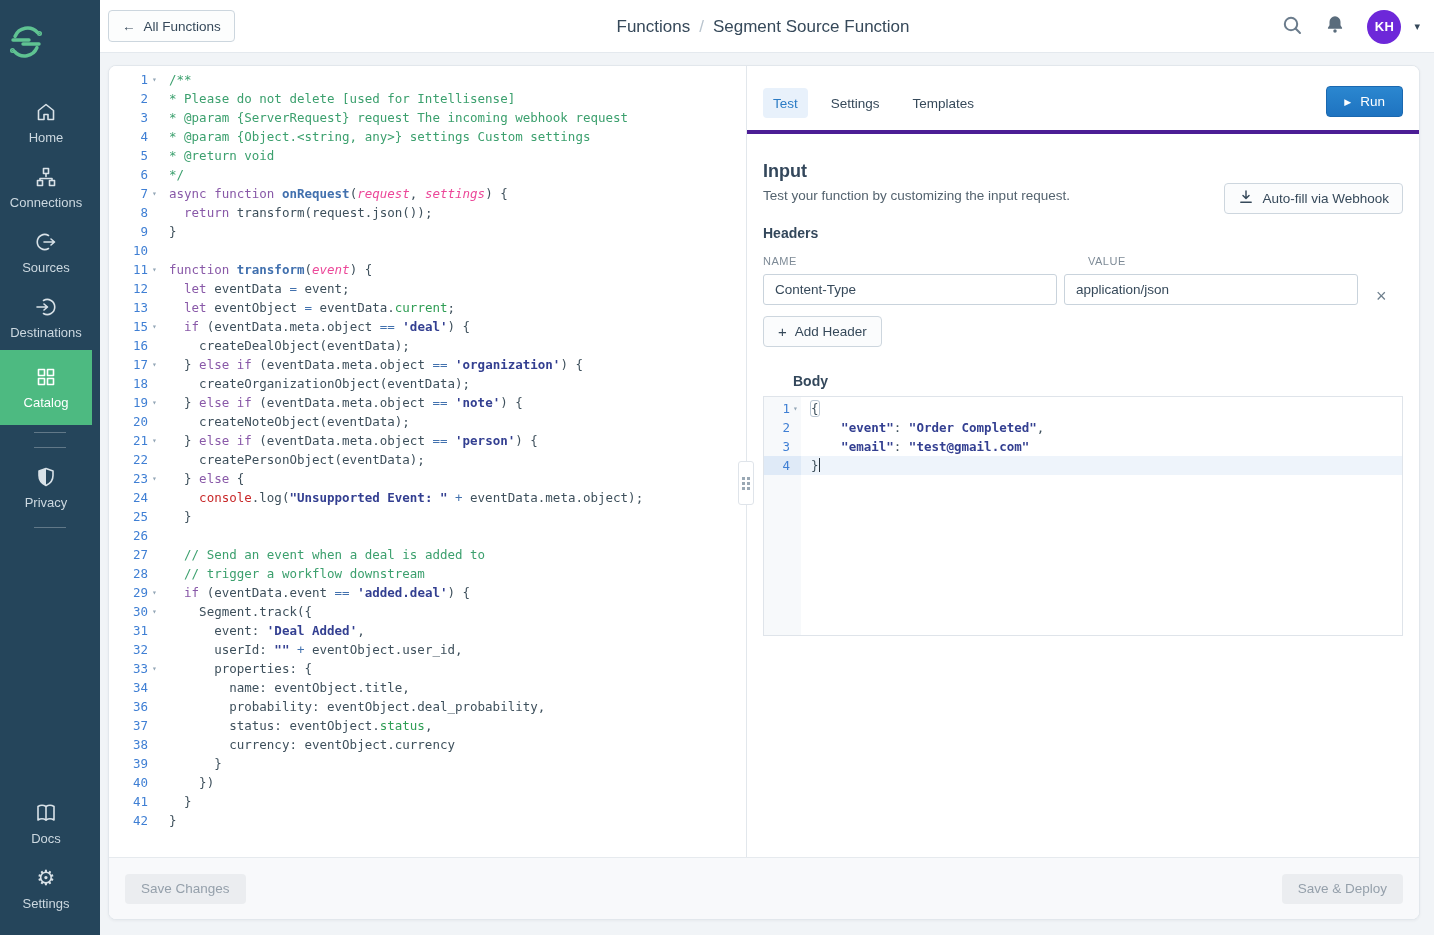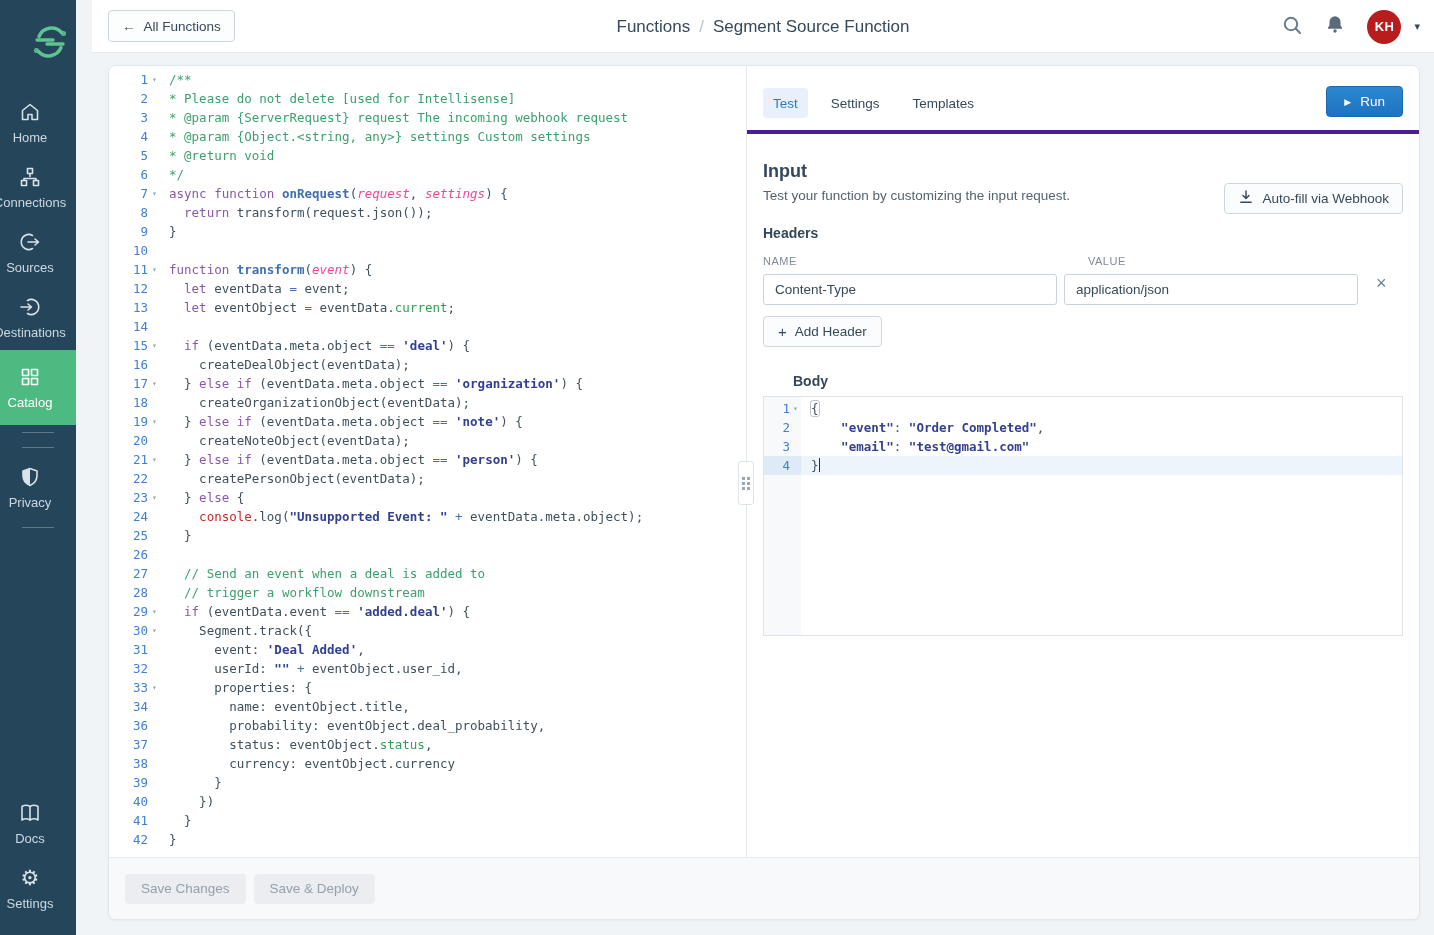--- a/index.html
+++ b/index.html
@@ -4,22 +4,22 @@
 <style>
   * { box-sizing: border-box; margin: 0; padding: 0; }
   html,body { width:1434px; height:935px; }
   body {
     font-family: "Liberation Sans", sans-serif;
     background:#f1f4f7;
     position:relative; overflow:hidden;
     color:#36495a;
   }
   
-  .sidebar { position:absolute; left:0; top:0; width:76px; height:935px;
-    background:#25455B; z-index:20; display:flex; flex-direction:column; align-items:flex-end; }
+  .sidebar { position:absolute; left:0; top:0; width:100px; height:935px;
+    background:#25455B; z-index:20; display:flex; flex-direction:column; align-items:flex-start; }
   .sb-logo { margin:16px 0 22px; width:52px; height:52px; display:flex; align-items:center; justify-content:center; }
   .sb-item { width:92px; padding:9px 0 10px; text-align:center; color:#ccd8e0; font-size:13px; cursor:pointer; }
   .sb-item .sb-ic { height:26px; display:flex; align-items:center; justify-content:center; }
   .sb-item .sb-label { margin-top:5px; display:block; }
   .sb-item.active { background:#4DBA81; color:#ffffff; padding:14px 0 15px; }
   .sb-item.active svg { stroke:#ffffff; }
   .sb-divider { width:32px; height:1px; background:rgba(255,255,255,.28); margin:7px auto; flex:none; }
   .sb-spacer { flex:1; }
   .sb-item svg { stroke:#d9e2e8; fill:none; stroke-width:1.6; stroke-linecap:round; stroke-linejoin:round; }
   .gear-glyph { font-size:21px; color:#d9e2e8; line-height:26px; }
@@ -28,31 +28,31 @@
   .header { position:absolute; left:92px; top:0; right:0; height:53px; background:#ffffff;
     border-bottom:1px solid #e4e9ee; z-index:10; }
   .back-btn { position:absolute; left:16px; top:10px; height:32px; padding:0 13px;
     background:#fcfdfd; border:1px solid #ccd6de; border-radius:4px; font-size:13.5px;
     color:#36495a; display:flex; align-items:center; gap:8px; cursor:pointer; font-family:inherit; }
   .breadcrumb { position:absolute; left:50%; top:0; transform:translateX(-50%); height:53px;
     display:flex; align-items:center; gap:9px; font-size:17px; color:#36495a; white-space:nowrap; }
   .crumb-sep { color:#b9c4ce; }
   .header-right { position:absolute; right:14px; top:0; height:53px; display:flex; align-items:center; gap:21px; }
   .icon-btn { background:none; border:none; cursor:pointer; display:flex; align-items:center; }
-  .avatar { width:34px; height:34px; border-radius:50%; background:#b91c1c; color:#fff;
+  .avatar { width:34px; height:34px; border-radius:50%; background:#6d28d9; color:#fff;
     font-size:13px; font-weight:bold; display:flex; align-items:center; justify-content:center; letter-spacing:.3px; }
   .avatar-caret { font-size:11px; color:#36495a; margin-left:-8px; cursor:pointer; }
 
   
   .card { position:absolute; left:108px; top:65px; width:1312px; height:855px; background:#fff;
     border:1px solid #e2e7ec; border-radius:8px; box-shadow:0 1px 3px rgba(30,45,60,.05);
     display:flex; flex-direction:column; overflow:hidden; }
   .card-main { flex:1; display:flex; min-height:0; position:relative; }
   .card-footer { height:62px; flex:none; border-top:1px solid #e6eaee; background:#f8f9fb;
-    display:flex; align-items:center; justify-content:flex-start; gap:8px; padding:0 16px; }
+    display:flex; align-items:center; justify-content:space-between; gap:8px; padding:0 16px; }
   .footer-btn { height:30px; padding:0 16px; background:#ebedf0; border:none; border-radius:4px;
     color:#95a0ab; font-size:13.5px; cursor:pointer; font-family:inherit; }
 
   
   .code-pane { width:637px; flex:none; padding-top:4px; overflow:hidden; background:#fff; }
   .code-line { display:flex; height:19px; line-height:19px;
     font-family:"DejaVu Sans Mono", monospace; font-size:12.5px; white-space:pre; }
   .gutter { flex:none; display:flex; align-items:center; color:#3F7FD4; }
   .code-pane .gutter { width:52px; }
   .gutter .num { flex:1; text-align:right; }
@@ -85,21 +85,21 @@
   .input-sub { font-size:13.5px; color:#54636f; margin-top:6px; }
   .autofill-btn { position:absolute; right:16px; top:22px; height:31px; padding:0 13px;
     background:#fbfcfd; border:1px solid #cdd6de; border-radius:4px; font-size:13.5px; color:#36495a;
     display:flex; align-items:center; gap:8px; cursor:pointer; font-family:inherit; }
   .autofill-btn svg { stroke:#36495a; fill:none; stroke-width:1.8; stroke-linecap:round; stroke-linejoin:round; }
 
   .section-title { font-size:14px; font-weight:bold; color:#33475b; }
   .headers-title { margin-top:22px; }
   .field-labels { display:flex; margin-top:14px;gap:24px; }
   .field-label { width:294px; margin-right:7px; font-size:11px; color:#7e8b97; letter-spacing:.5px; }
-  .fields-row { display:flex; align-items:flex-start; margin-top:7px; }
+  .fields-row { display:flex; align-items:flex-end; margin-top:7px; }
   .text-input { width:294px; height:31px; border:1px solid #c9d3dc; border-radius:3px;
     padding:0 11px; font-size:13.5px; color:#36495a; margin-right:7px; font-family:inherit; background:#fff; }
   .remove-btn { background:none; border:none; color:#6e7f8d; font-size:18px; cursor:pointer;
     margin-left:11px; line-height:1; }
   .add-header-btn { margin-top:11px; height:31px; padding:0 14px; background:#fbfcfd;
     border:1px solid #cdd6de; border-radius:4px; font-size:13.5px; color:#36495a;
     display:flex; align-items:center; gap:8px; cursor:pointer; font-family:inherit; }
   .plus { font-size:15px; color:#36495a; }
 
   .body-title { margin-top:26px;padding-left:30px; }
@@ -266,21 +266,20 @@
         <div class="code-line"><div class="gutter"><span class="num">4</span><span class="fold"></span></div><div class="line-content"><span class="tk-cm">* @param {Object.&lt;string, any&gt;} settings Custom settings</span></div></div>
         <div class="code-line"><div class="gutter"><span class="num">5</span><span class="fold"></span></div><div class="line-content"><span class="tk-cm">* @return void</span></div></div>
         <div class="code-line"><div class="gutter"><span class="num">6</span><span class="fold"></span></div><div class="line-content"><span class="tk-cm">*/</span></div></div>
         <div class="code-line"><div class="gutter"><span class="num">7</span><span class="fold">▾</span></div><div class="line-content"><span class="tk-kw">async </span><span class="tk-kw">function </span><span class="tk-fn">onRequest</span><span class="tk-txt">(</span><span class="tk-arg">request</span><span class="tk-txt">, </span><span class="tk-arg">settings</span><span class="tk-txt">) {</span></div></div>
         <div class="code-line"><div class="gutter"><span class="num">8</span><span class="fold"></span></div><div class="line-content"><span class="tk-txt">  </span><span class="tk-kw">return</span><span class="tk-txt"> transform(request.json());</span></div></div>
         <div class="code-line"><div class="gutter"><span class="num">9</span><span class="fold"></span></div><div class="line-content"><span class="tk-txt">}</span></div></div>
         <div class="code-line"><div class="gutter"><span class="num">10</span><span class="fold"></span></div><div class="line-content"></div></div>
         <div class="code-line"><div class="gutter"><span class="num">11</span><span class="fold">▾</span></div><div class="line-content"><span class="tk-kw">function </span><span class="tk-fn">transform</span><span class="tk-txt">(</span><span class="tk-arg">event</span><span class="tk-txt">) {</span></div></div>
         <div class="code-line"><div class="gutter"><span class="num">12</span><span class="fold"></span></div><div class="line-content"><span class="tk-txt">  </span><span class="tk-kw">let</span><span class="tk-txt"> eventData </span><span class="tk-op">=</span><span class="tk-txt"> event;</span></div></div>
         <div class="code-line"><div class="gutter"><span class="num">13</span><span class="fold"></span></div><div class="line-content"><span class="tk-txt">  </span><span class="tk-kw">let</span><span class="tk-txt"> eventObject </span><span class="tk-op">=</span><span class="tk-txt"> eventData.</span><span class="tk-grn">current</span><span class="tk-txt">;</span></div></div>
-        <div class="code-line"><div class="gutter"><span class="num">14</span><span class="fold"></span></div><div class="line-content"></div></div>
         <div class="code-line"><div class="gutter"><span class="num">15</span><span class="fold">▾</span></div><div class="line-content"><span class="tk-txt">  </span><span class="tk-kw">if</span><span class="tk-txt"> (eventData.meta.object </span><span class="tk-op">==</span><span class="tk-txt"> </span><span class="tk-str">'deal'</span><span class="tk-txt">) {</span></div></div>
         <div class="code-line"><div class="gutter"><span class="num">16</span><span class="fold"></span></div><div class="line-content"><span class="tk-txt">    createDealObject(eventData);</span></div></div>
         <div class="code-line"><div class="gutter"><span class="num">17</span><span class="fold">▾</span></div><div class="line-content"><span class="tk-txt">  } </span><span class="tk-kw">else</span><span class="tk-txt"> </span><span class="tk-kw">if</span><span class="tk-txt"> (eventData.meta.object </span><span class="tk-op">==</span><span class="tk-txt"> </span><span class="tk-str">'organization'</span><span class="tk-txt">) {</span></div></div>
         <div class="code-line"><div class="gutter"><span class="num">18</span><span class="fold"></span></div><div class="line-content"><span class="tk-txt">    createOrganizationObject(eventData);</span></div></div>
         <div class="code-line"><div class="gutter"><span class="num">19</span><span class="fold">▾</span></div><div class="line-content"><span class="tk-txt">  } </span><span class="tk-kw">else</span><span class="tk-txt"> </span><span class="tk-kw">if</span><span class="tk-txt"> (eventData.meta.object </span><span class="tk-op">==</span><span class="tk-txt"> </span><span class="tk-str">'note'</span><span class="tk-txt">) {</span></div></div>
         <div class="code-line"><div class="gutter"><span class="num">20</span><span class="fold"></span></div><div class="line-content"><span class="tk-txt">    createNoteObject(eventData);</span></div></div>
         <div class="code-line"><div class="gutter"><span class="num">21</span><span class="fold">▾</span></div><div class="line-content"><span class="tk-txt">  } </span><span class="tk-kw">else</span><span class="tk-txt"> </span><span class="tk-kw">if</span><span class="tk-txt"> (eventData.meta.object </span><span class="tk-op">==</span><span class="tk-txt"> </span><span class="tk-str">'person'</span><span class="tk-txt">) {</span></div></div>
         <div class="code-line"><div class="gutter"><span class="num">22</span><span class="fold"></span></div><div class="line-content"><span class="tk-txt">    createPersonObject(eventData);</span></div></div>
         <div class="code-line"><div class="gutter"><span class="num">23</span><span class="fold">▾</span></div><div class="line-content"><span class="tk-txt">  } </span><span class="tk-kw">else</span><span class="tk-txt"> {</span></div></div>
         <div class="code-line"><div class="gutter"><span class="num">24</span><span class="fold"></span></div><div class="line-content"><span class="tk-txt">    </span><span class="tk-red">console</span><span class="tk-txt">.log(</span><span class="tk-str">"Unsupported Event: "</span><span class="tk-txt"> </span><span class="tk-op">+</span><span class="tk-txt"> eventData.meta.object);</span></div></div>

